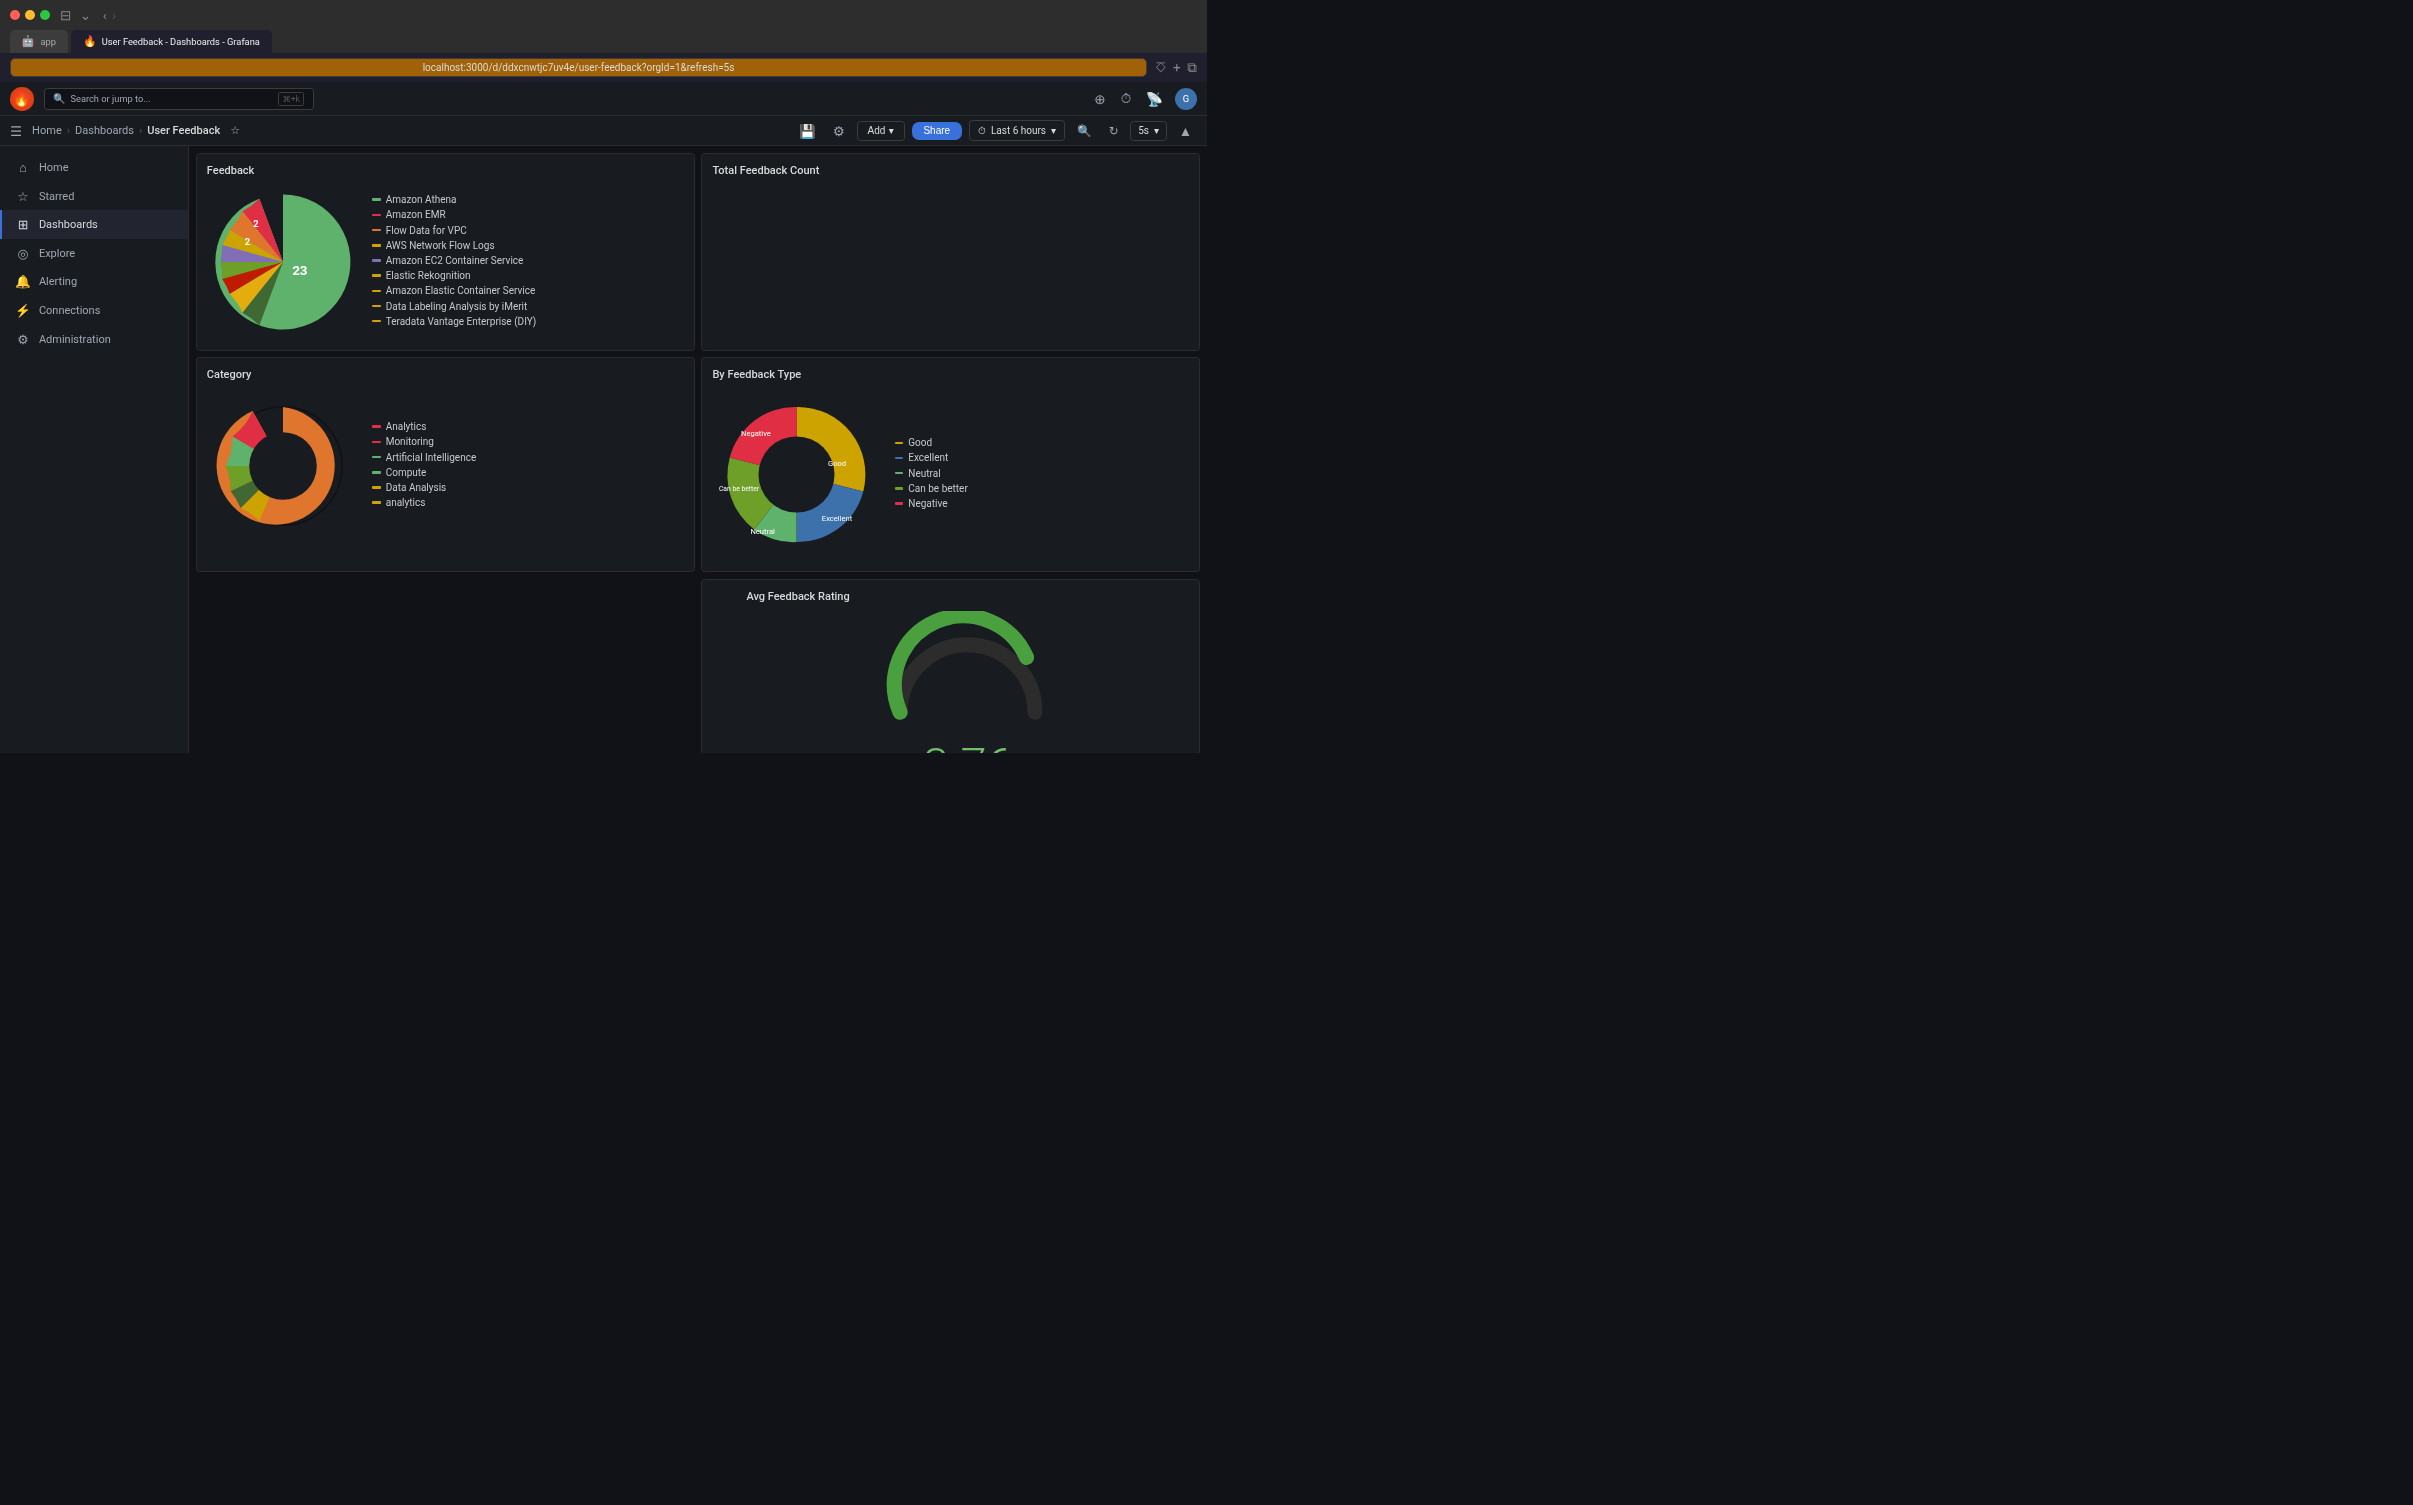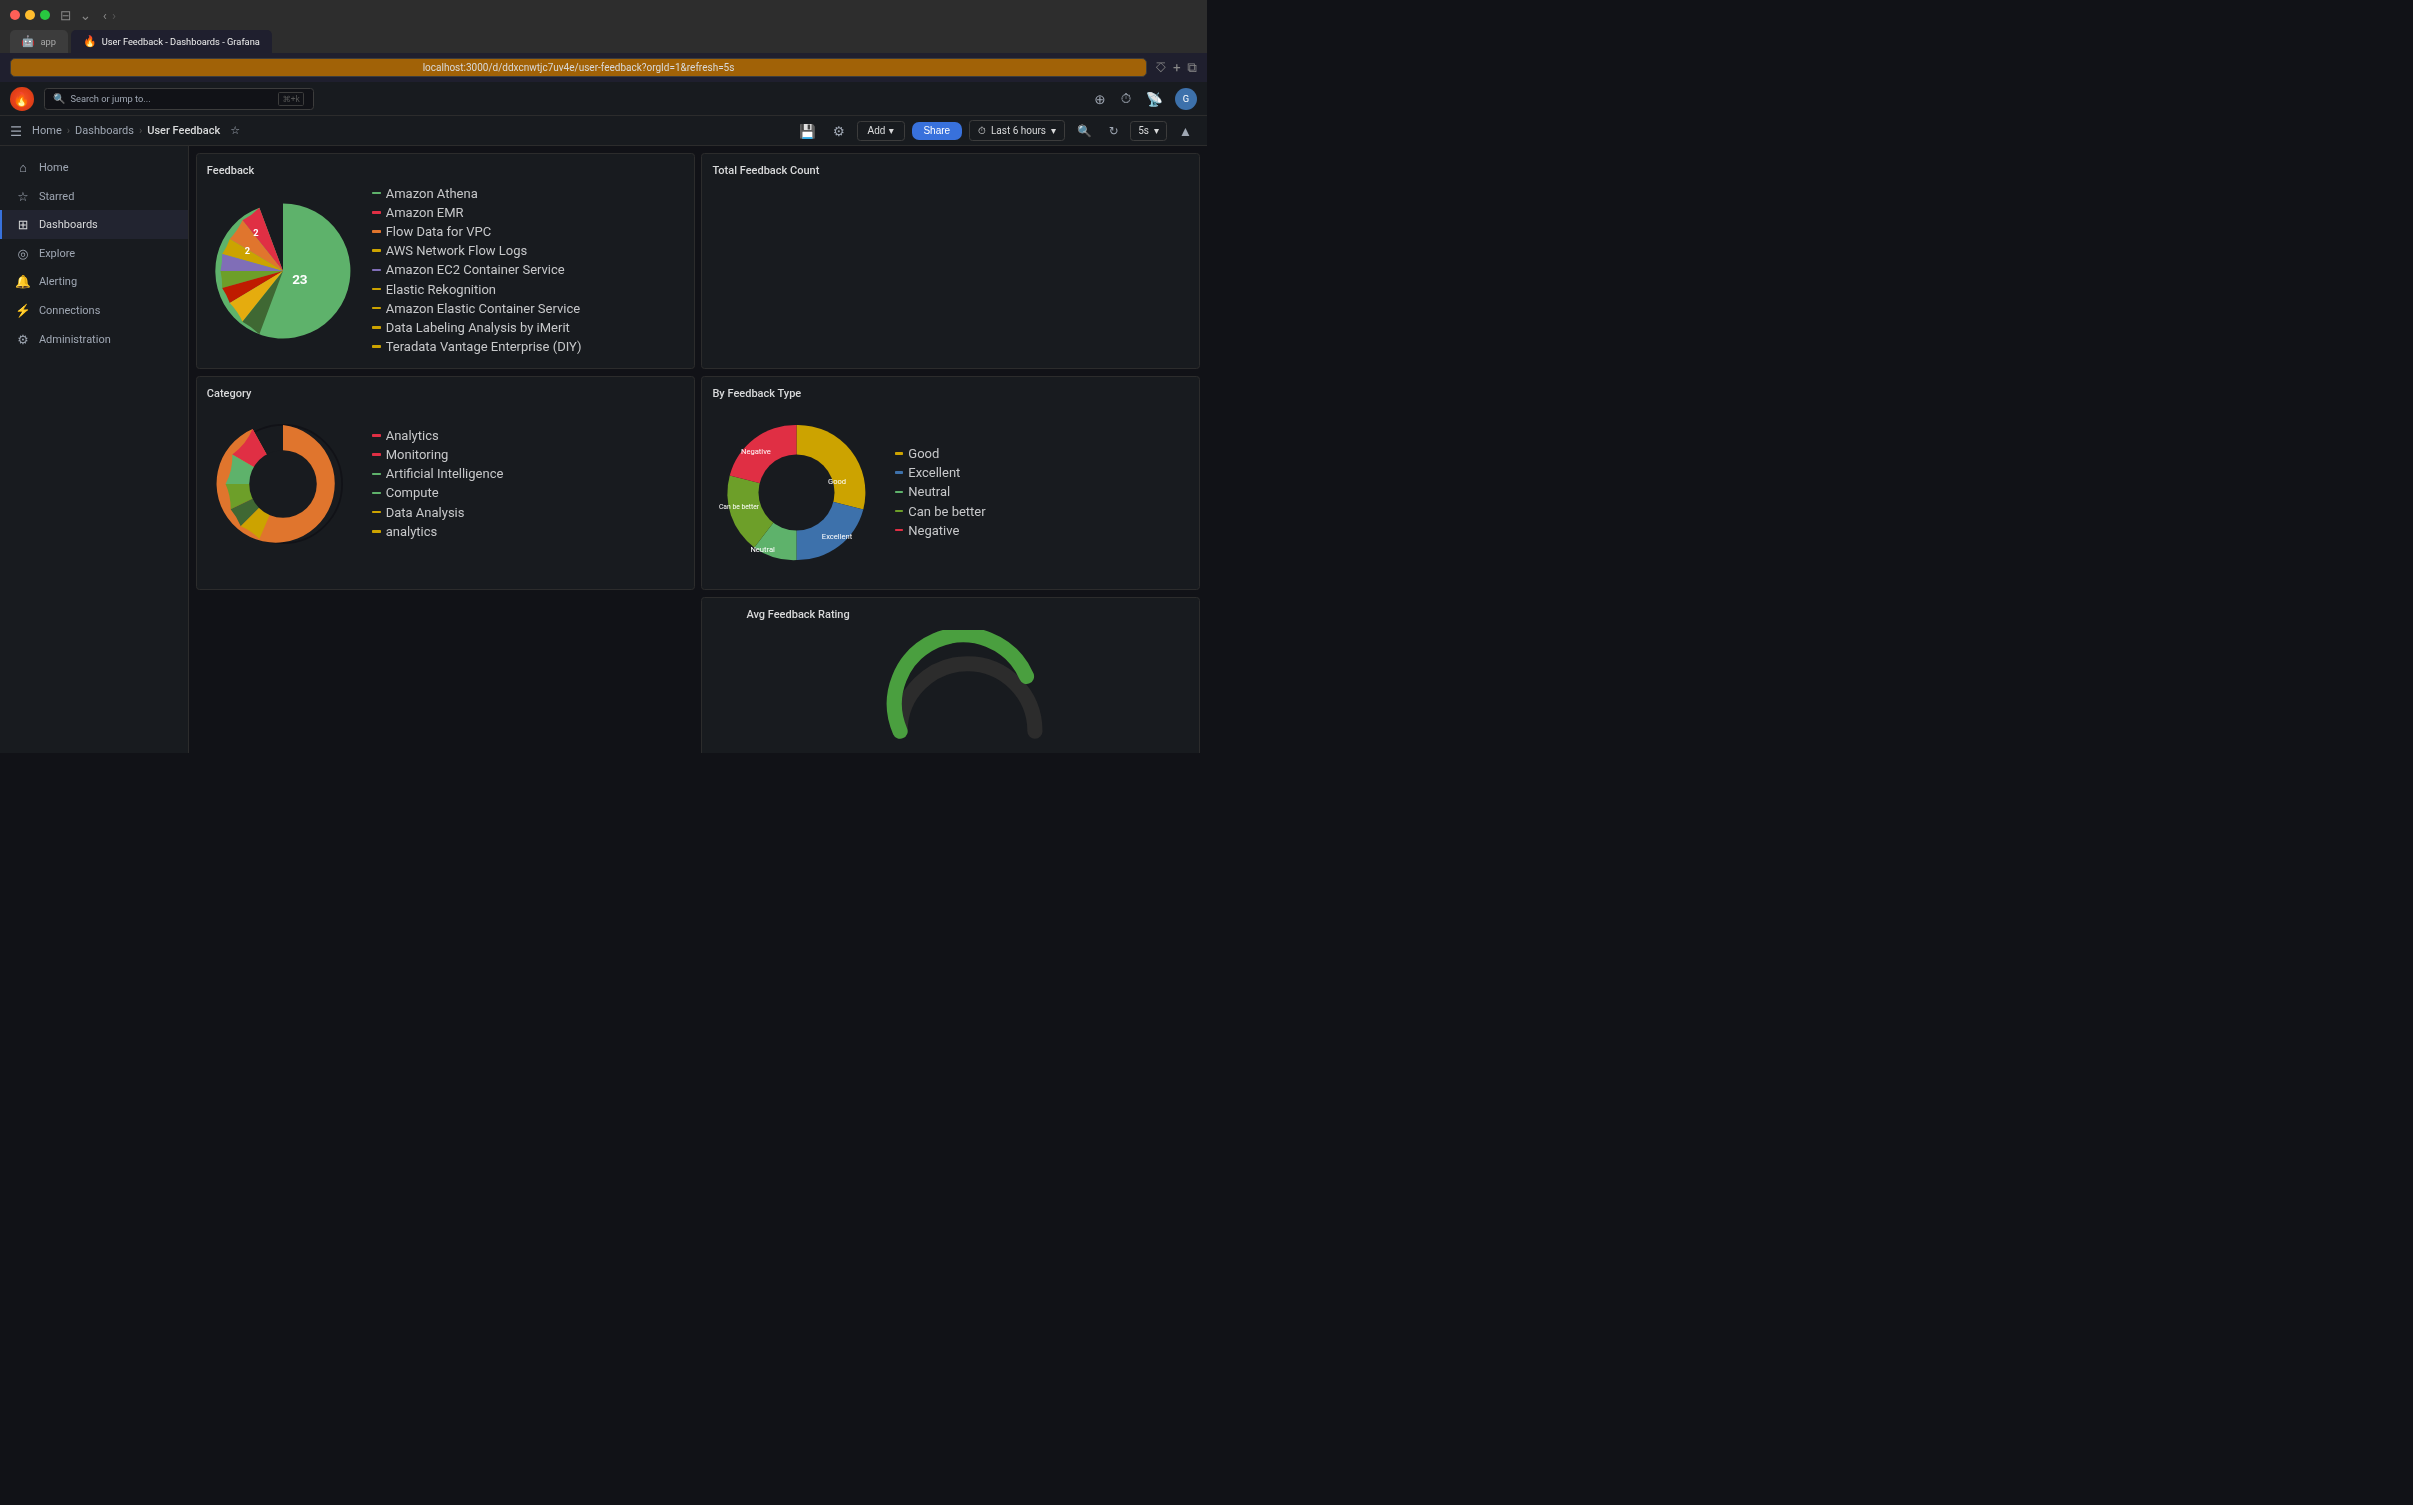--- a/index.html
+++ b/index.html
@@ -290,21 +290,21 @@
       gap: 13.5px;
     }
     .legend {
       flex-shrink: 0;
     }
     .legend-item {
       display: flex;
       align-items: center;
       gap: 5px;
       margin-bottom: 4.2px;
-      font-size: 13px;
+      font-size: 10px;
       color: #c7c8ca;
     }
     .legend-dot {
       width: 8.4px; height: 2.5px;
       border-radius: 0.8px;
       flex-shrink: 0;
     }
 
     
     .avg-rating-value {

